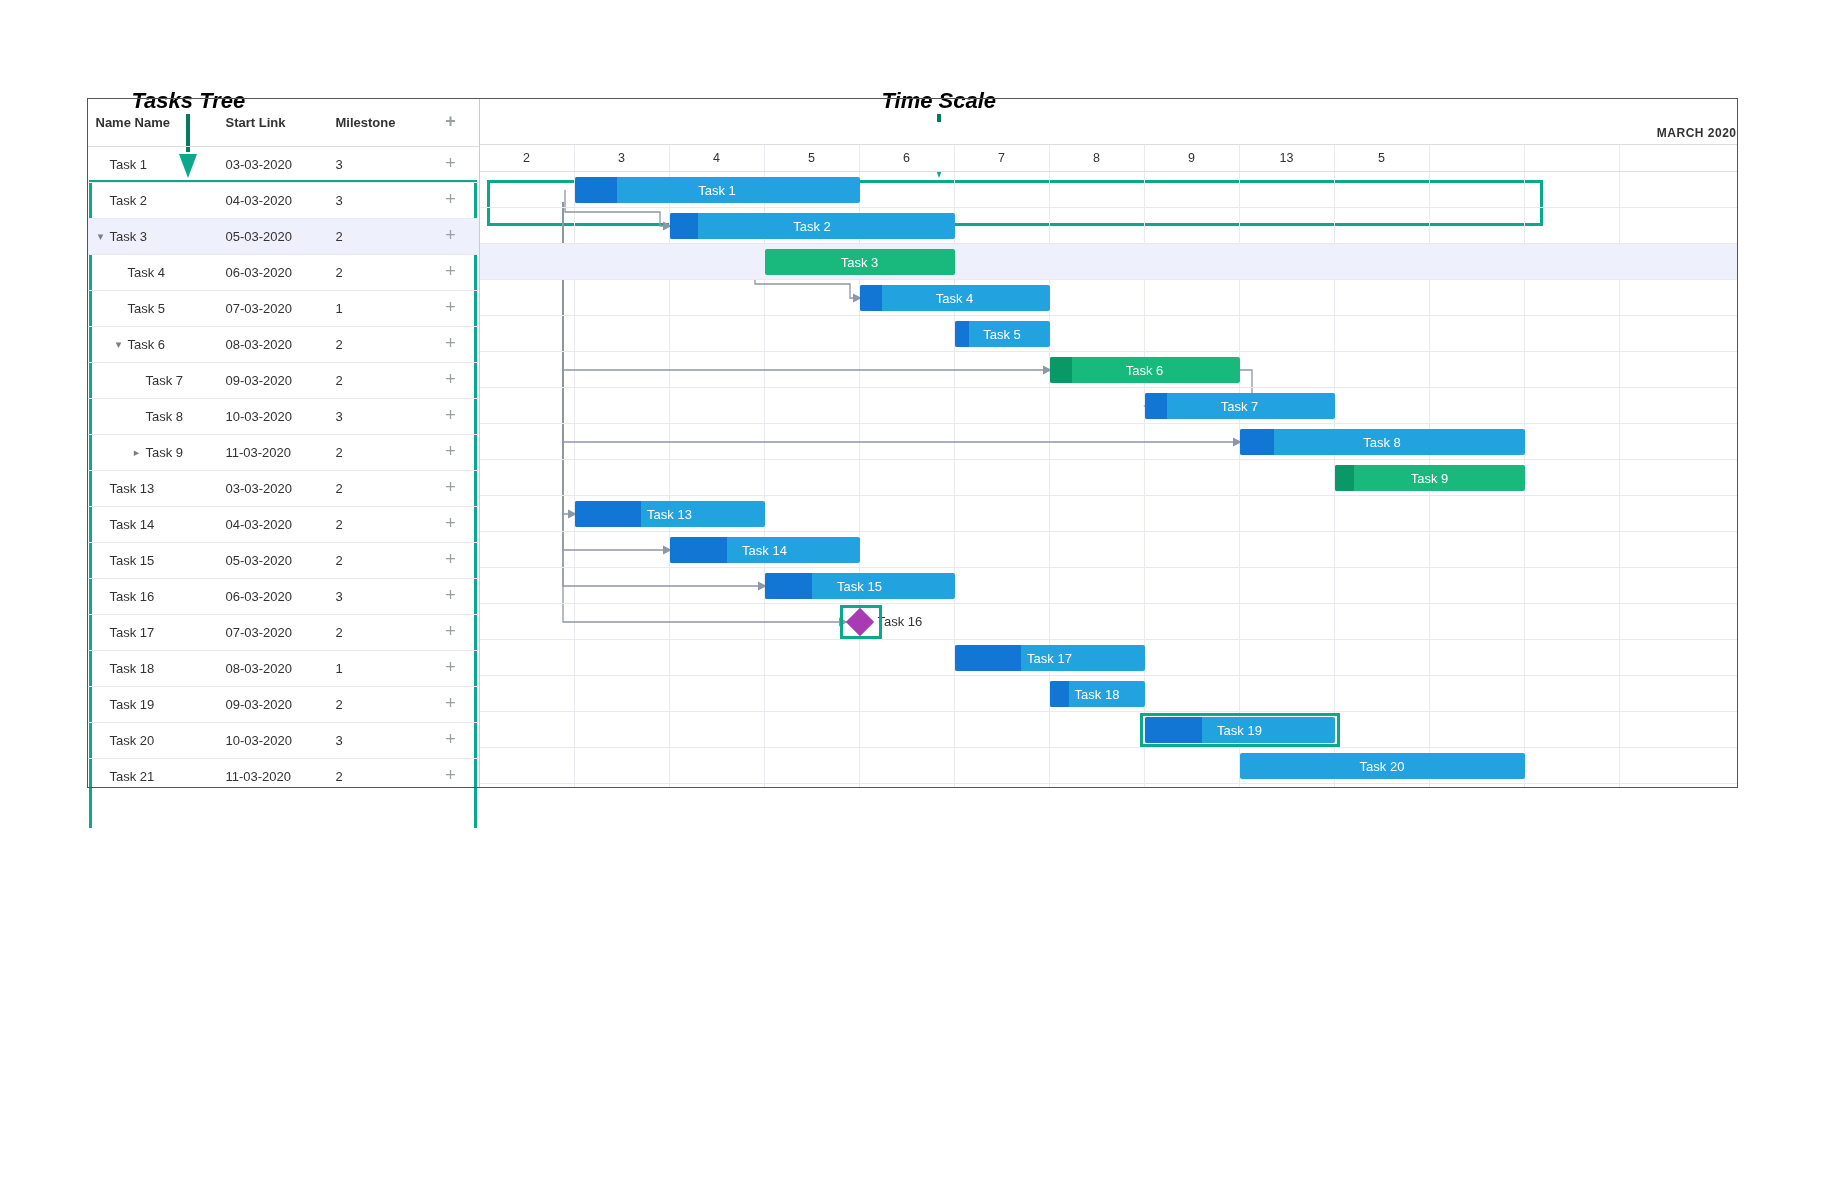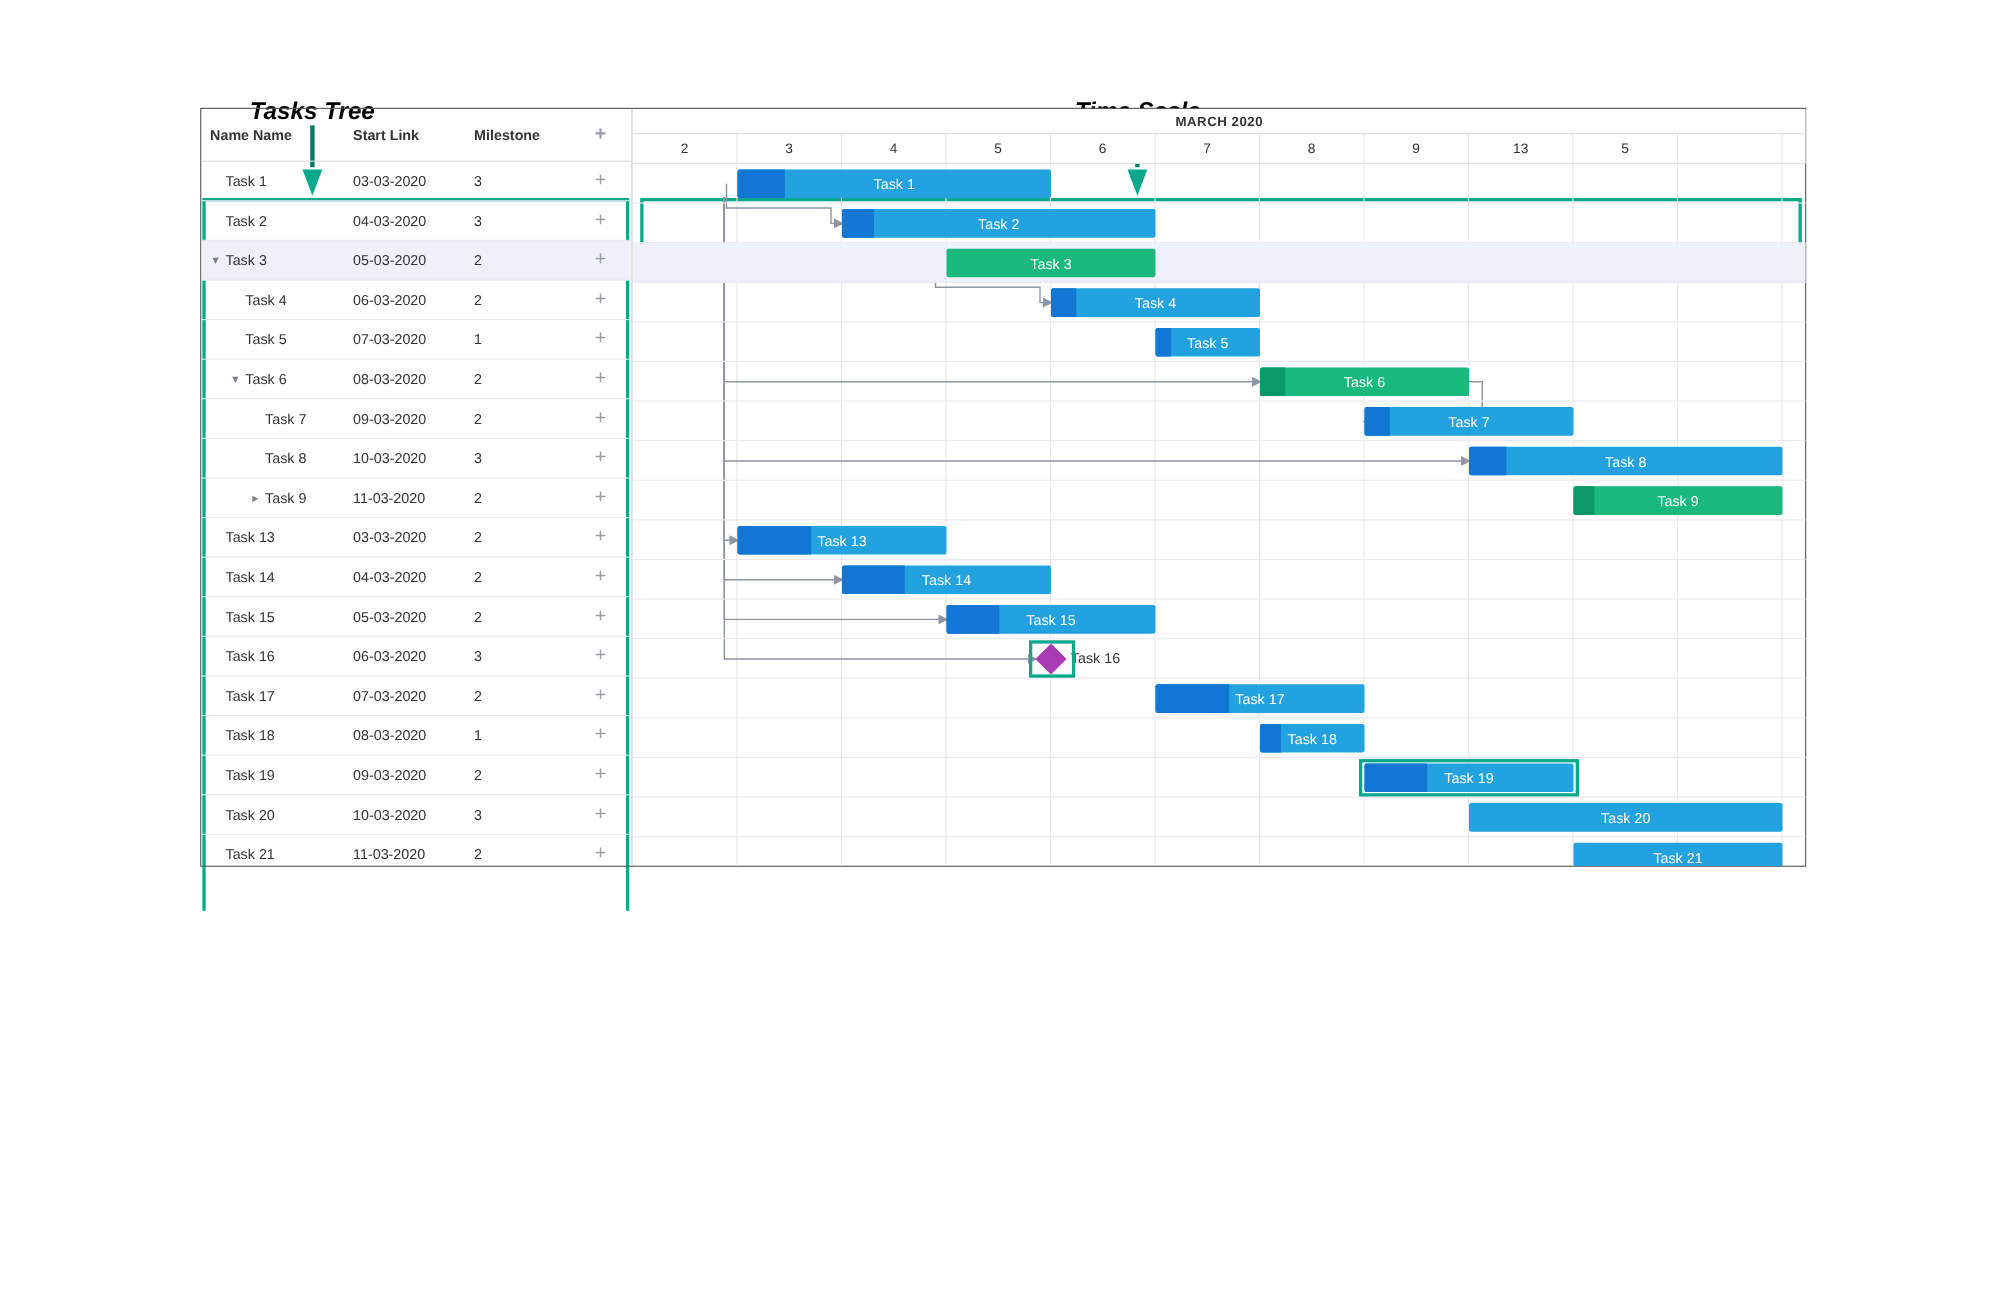--- a/index.html
+++ b/index.html
@@ -15,21 +15,21 @@
     --date-col:   95px;      
   }
   * { box-sizing: border-box; font-family: Arial, Helvetica, sans-serif; }
   body {
     margin: 0;
     padding: 18px 20px 40px 20px;
     font-size: 13px;
     color: #333;
     background: #fff;
   }
-  .wrap { position: relative; width: 1460px; margin: 0 auto; }
+  .wrap { position: relative; width: 1651px; margin: 0 auto; }
 
   
   .callout {
     position: absolute;
     font: italic bold 22px "Times New Roman", serif;
     color: #000;
     text-align: center;
     pointer-events: none;
   }
   .callout .arrow {
@@ -97,22 +97,22 @@
   .timeline {
     flex: 1 1 auto;
     overflow: auto;
     position: relative;
   }
   .time-head {
     position: sticky; top:0; background:#fff; z-index:3;
     border-bottom:1px solid #ddd;
   }
   .time-head .month {
-    text-align:center; font-weight:600; font-size:12px;
-    padding:4px 0; border-bottom:1px solid #ddd; letter-spacing:.5px;
+    text-align:right; font-weight:600; font-size:12px;
+    padding:4px 0; border-bottom:1px solid #ddd; letter-spacing:.5px;margin-top:23px;
   }
   .time-head .days { display:flex; }
   .time-head .day {
     flex:0 0 var(--date-col);
     text-align:center; font-size:12.5px;
     padding:6px 0; border-right:1px solid var(--grid-line);
   }
   .chart-body {
     position: relative;
   }

